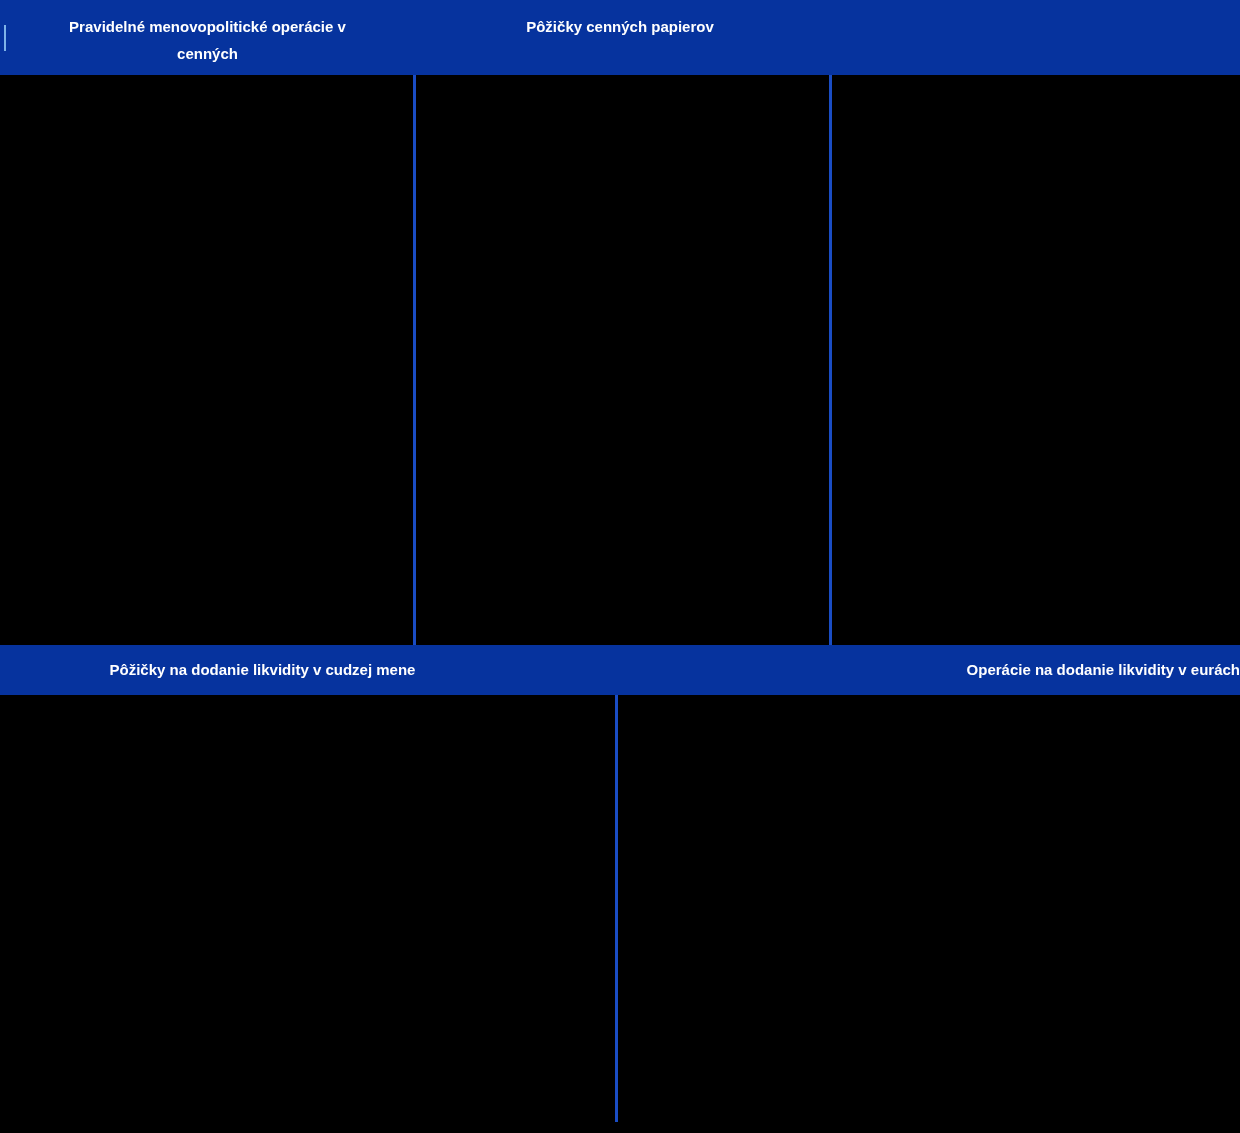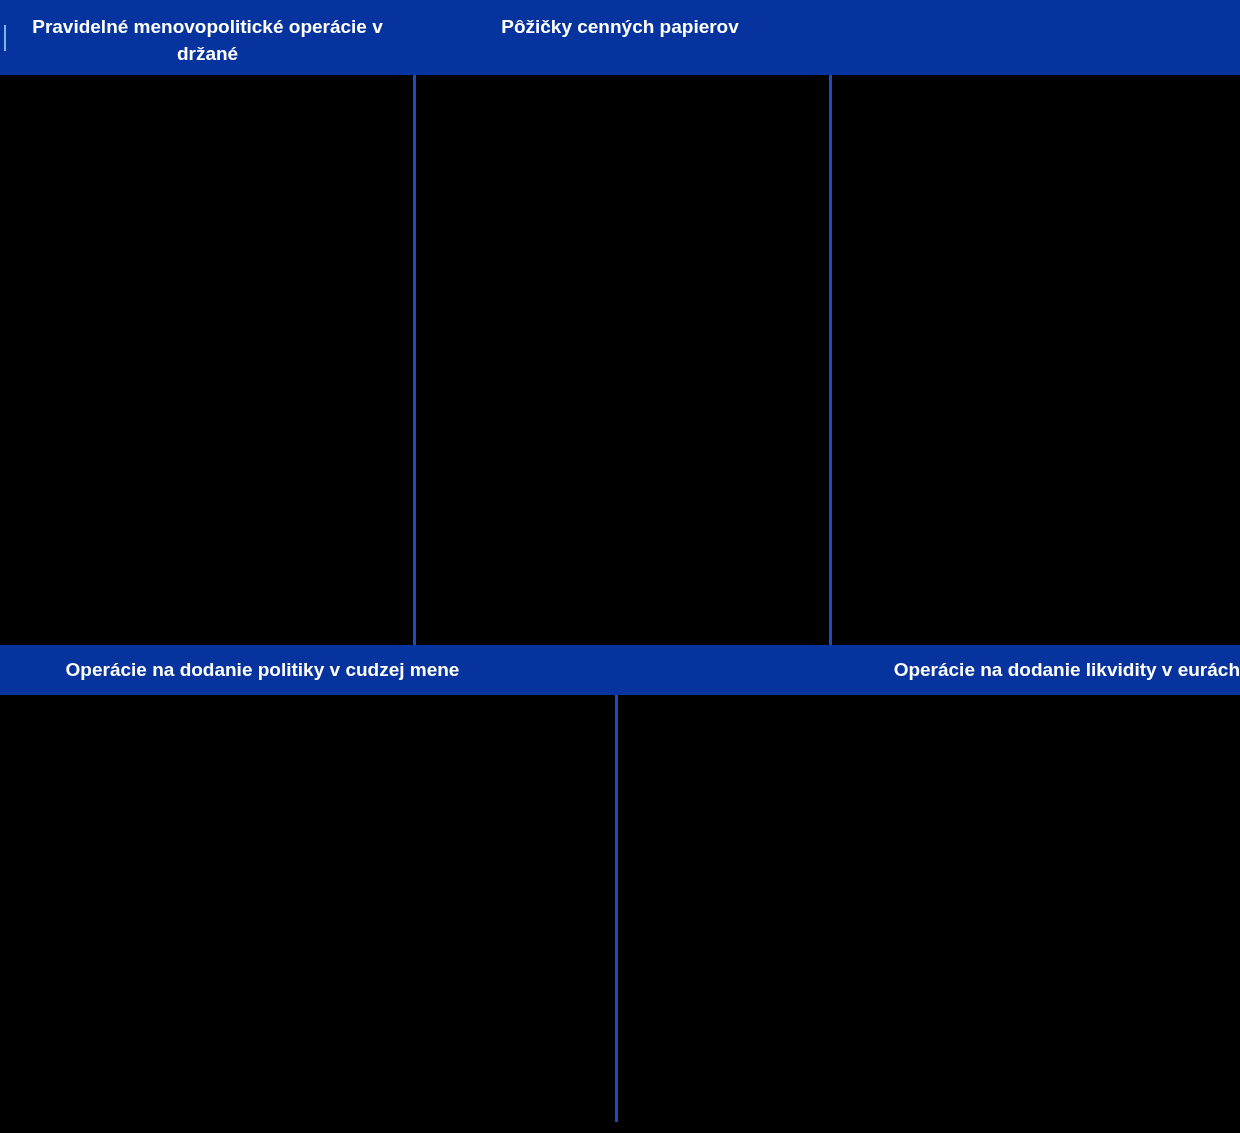--- a/index.html
+++ b/index.html
@@ -27,21 +27,21 @@
     top: 0;
     height: 75px;
   }
   .bar-mid {
     top: 645px;
     height: 50px;
   }
   .bar-cell {
     color: var(--title-text, #FFFFFF);
     font-weight: 700;
-    font-size: 19px;
+    font-size: 15px;
     text-align: center;
     white-space: nowrap;
   }
   .bar-top .bar-cell {
     padding-top: 13px;
     line-height: 27px;
   }
   .bar-mid .bar-cell {
     line-height: 50px;
   }
@@ -98,40 +98,40 @@
   }
 </style>
 </head>
 <body>
 
 <div class="canvas">
 
   <div class="bar bar-top">
     <div class="bar-cell cell-a">
       <div>Pravidelné menovopolitické operácie v</div>
-      <div>držané</div>
+      <div>cenných</div>
     </div>
     <div class="bar-cell cell-c">
       <div>Pôžičky cenných papierov</div>
       <div></div>
     </div>
   </div>
   <div class="edge-tick"></div>
 
   <div class="panel-row-upper">
     <div class="panel panel-1"></div>
     <div class="panel panel-2"></div>
     <div class="panel panel-3"></div>
   </div>
   <div class="vline vline-u1"></div>
   <div class="vline vline-u2"></div>
 
   <div class="bar bar-mid">
     <div class="bar-cell cell-d">
-      <span>Operácie na dodanie politiky v cudzej mene</span>
+      <span>Pôžičky na dodanie likvidity v cudzej mene</span>
     </div>
     <div class="bar-cell cell-e">
       <span>Operácie na dodanie likvidity v eurách</span>
     </div>
   </div>
 
   <div class="panel-row-lower">
     <div class="panel panel-4"></div>
     <div class="panel panel-5"></div>
   </div>

